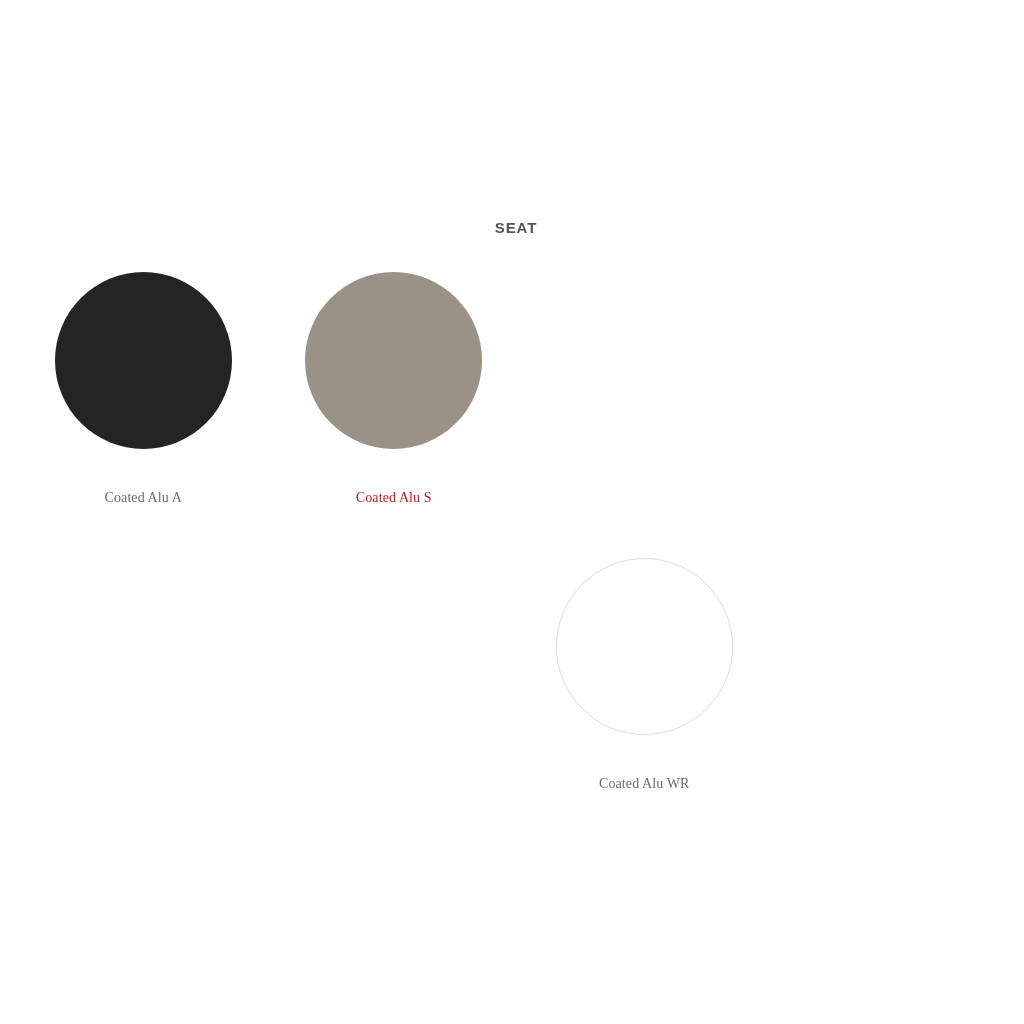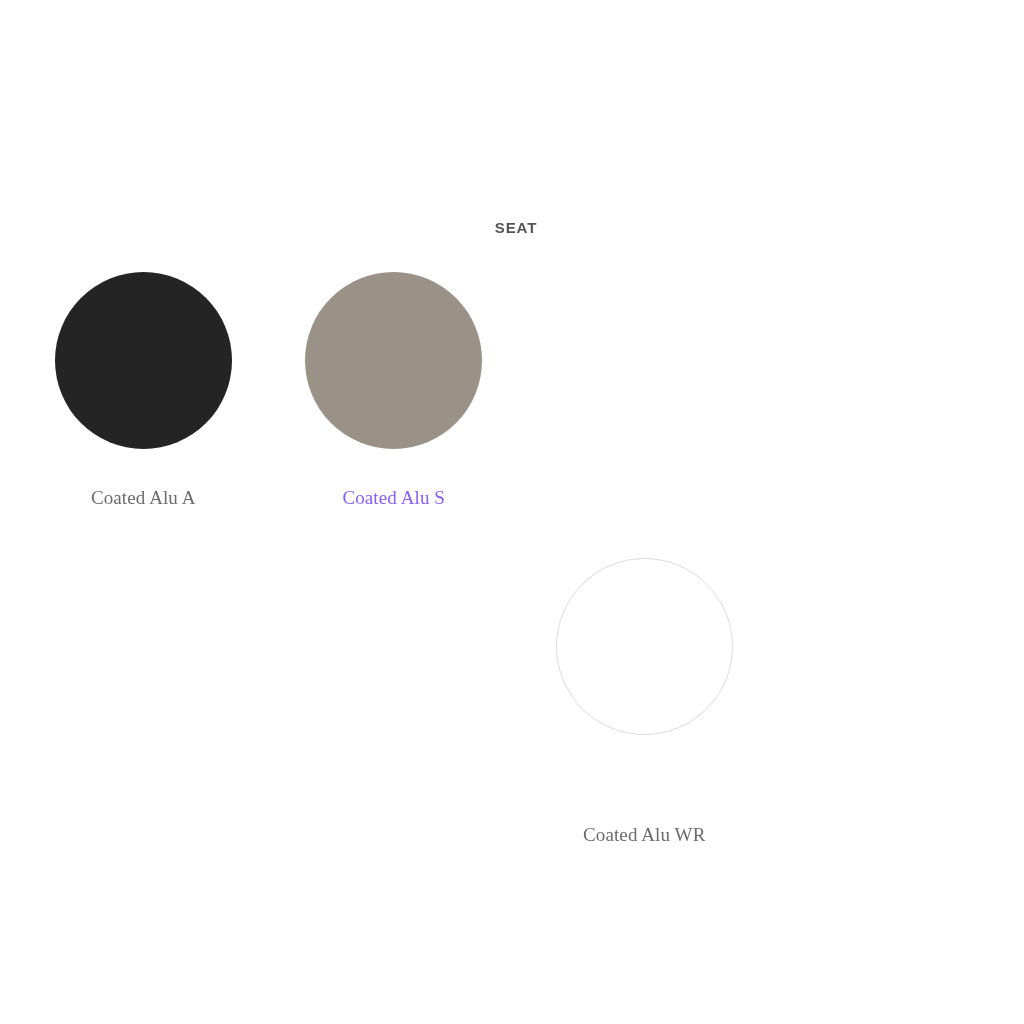--- a/index.html
+++ b/index.html
@@ -61,21 +61,21 @@
     width: 177px;
     height: 177px;
     border-radius: 50%;
     box-sizing: border-box;
     flex: 0 0 auto;
   }
 
   .swatch-label {
     margin-top: 40px;
     font-family: "Liberation Serif", "DejaVu Serif", serif;
-    font-size: 19px;
+    font-size: 14px;
     color: #6b6b6b;
     text-align: center;
     line-height: 18px;
     letter-spacing: 0.1px;
     white-space: nowrap;
   }
 </style>
 </head>
 <body style="background: rgb(255, 255, 255);">
 
@@ -83,21 +83,21 @@
 
   <div class="board-title" style="color: rgb(85, 85, 85);">SEAT</div>
 
   <div class="swatch-grid">
       <div class="swatch-cell">
         <div class="swatch-disc" style="background: rgb(36, 36, 36);"></div>
         <div class="swatch-label" style="color: rgb(107, 107, 107);">Coated Alu A</div>
       </div>
       <div class="swatch-cell">
         <div class="swatch-disc" style="background: rgb(154, 145, 135);"></div>
-        <div class="swatch-label" style="color: #8b5cf6; margin-top: 40px;">Coated Alu S</div>
+        <div class="swatch-label" style="color: #b91c1c; margin-top: 40px;">Coated Alu S</div>
       </div>
-      <div class="swatch-cell" style="grid-area: 2 / 3; justify-content: space-between;">
+      <div class="swatch-cell" style="grid-area: 2 / 3;">
         <div class="swatch-disc" style="background: rgb(255, 255, 255); border: 1px solid rgb(220, 220, 220);"></div>
         <div class="swatch-label" style="color: rgb(107, 107, 107);">Coated Alu WR</div>
       </div>
     </div>
 
 </div>
 
 </body></html>

